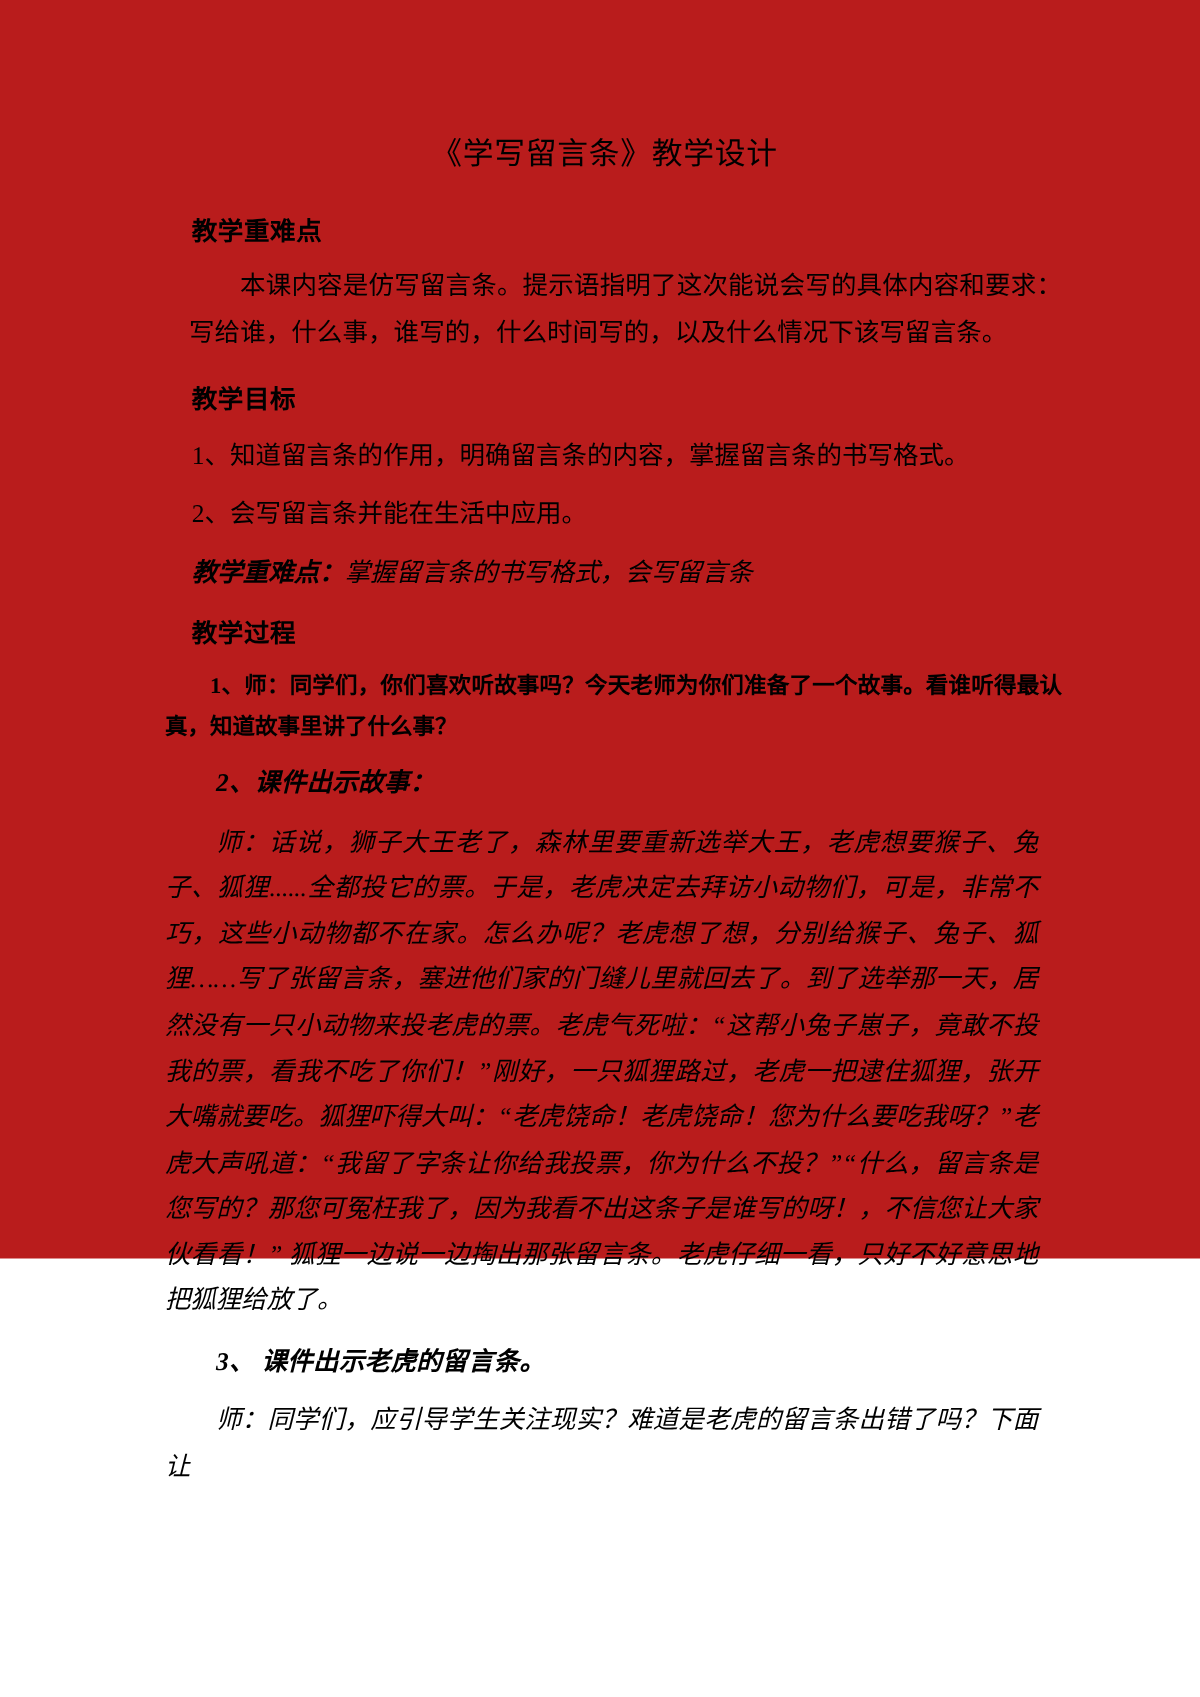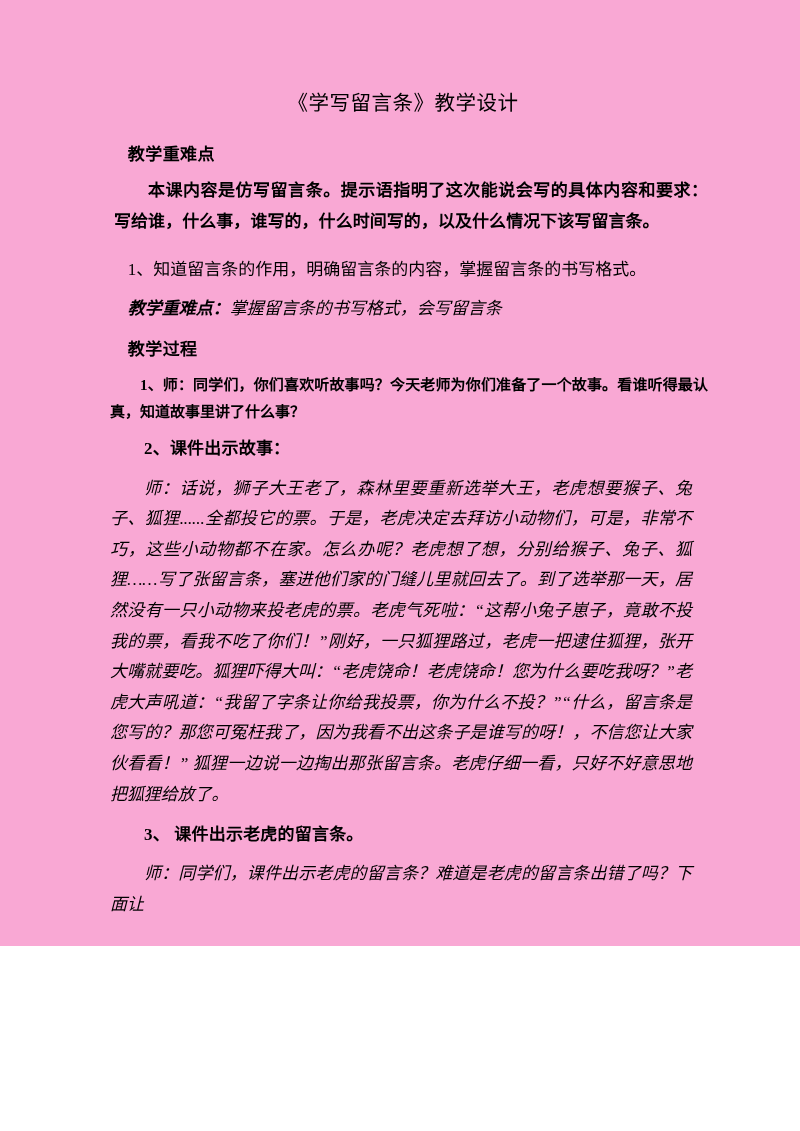--- a/index.html
+++ b/index.html
@@ -13,22 +13,22 @@
     height: 1131px;
     overflow: hidden;
     font-family: "Liberation Serif", "DejaVu Serif", serif;
     color: #000000;
     -webkit-font-smoothing: antialiased;
   }
 
   .page {
     position: relative;
     width: 800px;
-    height: 946px;
-    background: #f9a8d4;
+    height: 839px;
+    background: #b91c1c;
     box-sizing: border-box;
     padding: 88px 92px 0 110px;
   }
 
   .doc-title {
     text-align: center;
     font-size: 20.5px;
     font-weight: 400;
     letter-spacing: 0.5px;
     margin: 0 0 24px 0;
@@ -40,23 +40,23 @@
     font-size: 17px;
     font-weight: 700;
     line-height: 1.45;
     margin: 0 0 9px 0;
     letter-spacing: 0.4px;
     text-indent: 1.05em;
   }
 
   .body-para {
     font-size: 17px;
-    font-weight: 700;
+    font-weight: 400;
     line-height: 1.78;
-    margin: 0 0 8px 4px;
+    margin: 0 0 8px 16px;
     text-indent: 2em;
     text-align: justify;
     text-justify: inter-character;
     letter-spacing: 0.05px;
   }
 
   .list-para {
     font-size: 17px;
     font-weight: 400;
     line-height: 1.78;
@@ -82,20 +82,21 @@
     font-weight: 400;
   }
 
   .sub-heading {
     font-size: 17px;
     font-weight: 700;
     line-height: 1.78;
     margin: 0 0 9px 0;
     text-indent: 2em;
     letter-spacing: 0.2px;
+    font-style: italic;
   }
 
   .emphatic-para {
     font-size: 15px;
     font-weight: 600;
     line-height: 1.78;
     margin: 0 0 9px 0;
     text-indent: 2em;
     text-align: justify;
     text-justify: inter-character;
@@ -125,36 +126,38 @@
   <h2 class="section-heading">教学重难点</h2>
 
   <p class="body-para">本课内容是仿写留言条。提示语指明了这次能说会写的具体内容和要求：写给谁，什么事，谁写的，什么时间写的，以及什么情况下该写留言条。</p>
 
   <div class="spacer-sm"></div>
 
 
 
   <div class="spacer-sm"></div>
 
+  <h2 class="section-heading">教学目标</h2>
 
   <p class="list-para">1、知道留言条的作用，明确留言条的内容，掌握留言条的书写格式。</p>
 
+  <p class="list-para">2、会写留言条并能在生活中应用。</p>
 
   <p class="mixed-para">
     <span class="lead">教学重难点：</span><span class="rest">掌握留言条的书写格式，会写留言条</span>
   </p>
 
   <div class="spacer-sm"></div>
 
   <h2 class="section-heading">教学过程</h2>
 
 
   <p class="emphatic-para">1、师：同学们，你们喜欢听故事吗？今天老师为你们准备了一个故事。看谁听得最认真，知道故事里讲了什么事？</p>
 
   <h3 class="sub-heading">2、课件出示故事：</h3>
 
   <p class="story-para">师：话说，狮子大王老了，森林里要重新选举大王，老虎想要猴子、兔子、狐狸......全都投它的票。于是，老虎决定去拜访小动物们，可是，非常不巧，这些小动物都不在家。怎么办呢？老虎想了想，分别给猴子、兔子、狐狸……写了张留言条，塞进他们家的门缝儿里就回去了。到了选举那一天，居然没有一只小动物来投老虎的票。老虎气死啦：“这帮小兔子崽子，竟敢不投我的票，看我不吃了你们！”刚好，一只狐狸路过，老虎一把逮住狐狸，张开大嘴就要吃。狐狸吓得大叫：“老虎饶命！老虎饶命！您为什么要吃我呀？”老虎大声吼道：“我留了字条让你给我投票，你为什么不投？”“什么，留言条是您写的？那您可冤枉我了，因为我看不出这条子是谁写的呀！，不信您让大家伙看看！” 狐狸一边说一边掏出那张留言条。老虎仔细一看，只好不好意思地把狐狸给放了。</p>
 
   <h3 class="sub-heading">3、 课件出示老虎的留言条。</h3>
 
-  <p class="story-para no-indent">师：同学们，课件出示老虎的留言条？难道是老虎的留言条出错了吗？下面让</p>
+  <p class="story-para no-indent">师：同学们，应引导学生关注现实？难道是老虎的留言条出错了吗？下面让</p>
 
 </div>
 
 </body></html>

